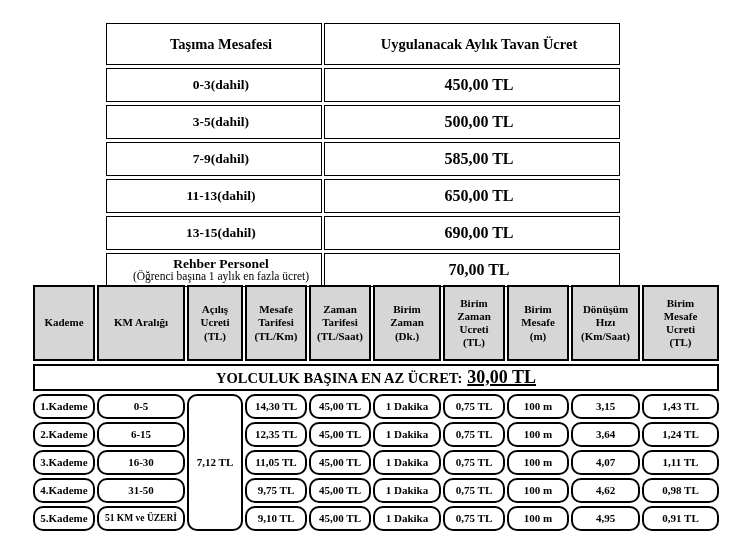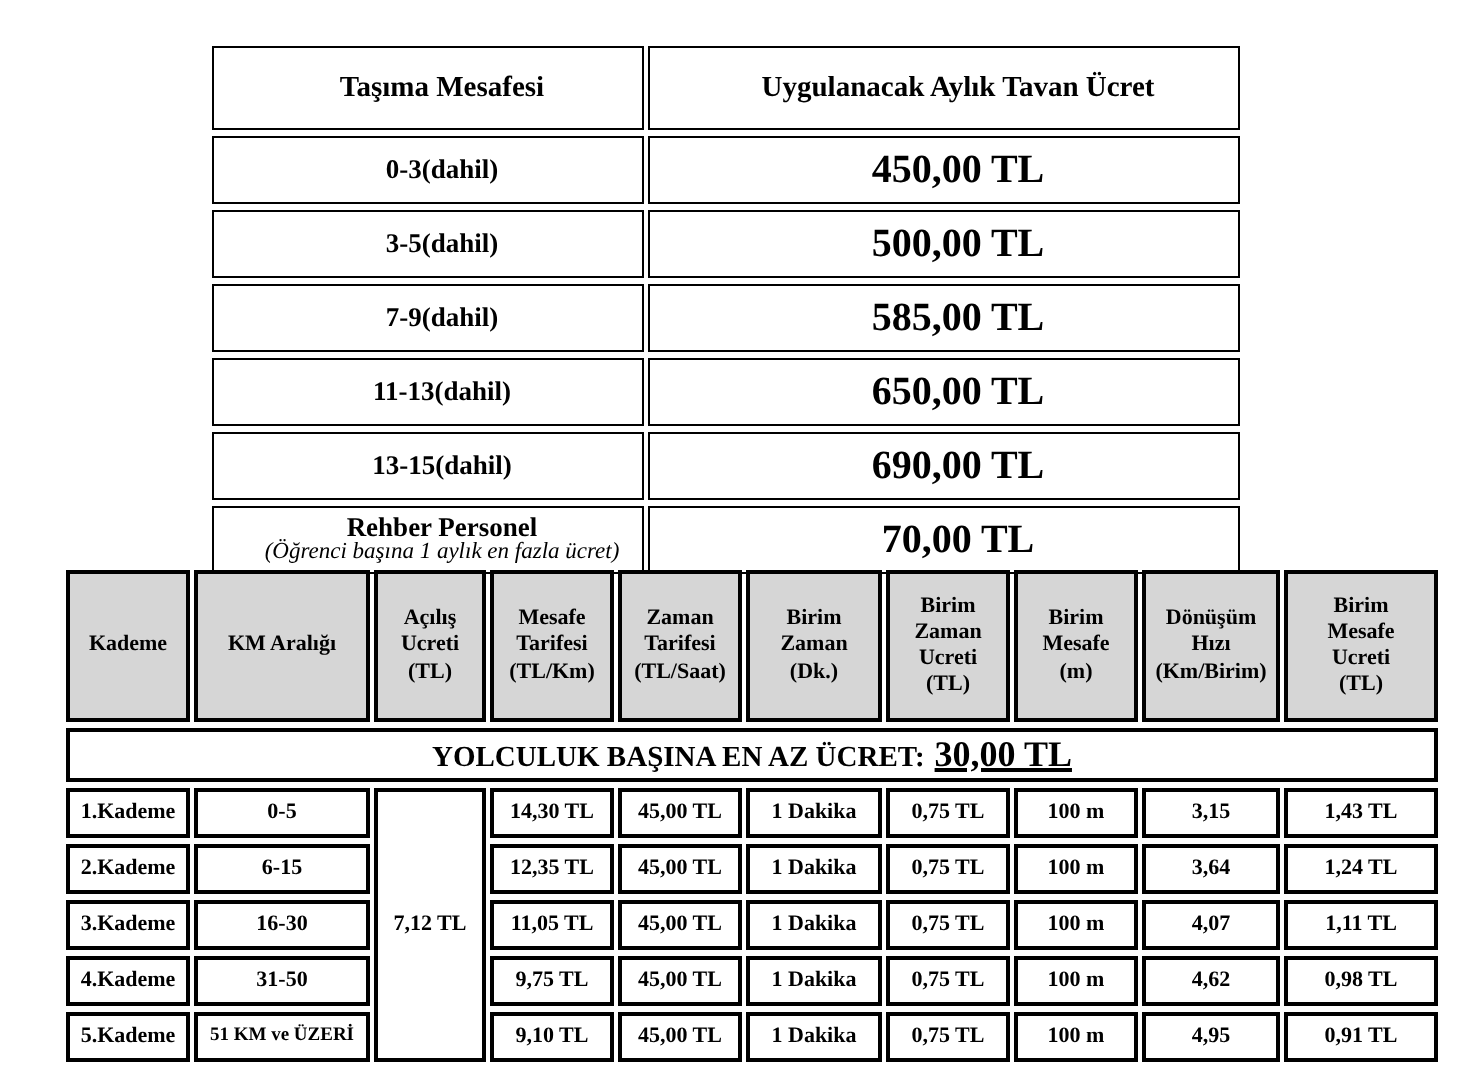--- a/index.html
+++ b/index.html
@@ -14,37 +14,37 @@
   td, th { box-sizing: border-box; padding: 0 2px; text-align: center; vertical-align: middle; font-weight: bold; color: #000; }
 
   
   .t1 {
     position: absolute; left: 104px; top: 20px;
     width: 518px; border-spacing: 2px 3px;
   }
   .t1 th, .t1 td { border: 1.5px solid #000; padding-left: 16px; }
   .t1 thead th { height: 42px; font-size: 14.5px; }
   .t1 tbody td { height: 34px; font-size: 13.5px; line-height: 1.05; }
-  .t1 tbody td.val { font-size: 20px; }
+  .t1 tbody td.val { font-size: 16px; }
   .t1 tr.guide-row td.lbl { height: 30px; }
-  .t1 .sublabel { display: block; font-weight: normal; font-style: italic; font-size: 11.5px; line-height: 1.0; }
+  .t1 .sublabel { display: block; font-weight: normal; font-size: 11.5px; line-height: 1.0; }
 
   
   .t2 {
     position: absolute; left: 31px; top: 282px;
     width: 690px; border-spacing: 2px 3px;
   }
   .t2 th, .t2 td { border: 2px solid #000; font-size: 11px; line-height: 1.2; }
   .t2 thead th { height: 76px; background: #d6d6d6; white-space: pre-line; }
   .t2 td.minfare-cell { height: 27px; font-size: 14.5px; }
   .t2 td.minfare-cell .minfare-value {
     font-size: 18px; margin-left: 5px;
     text-decoration: underline; text-decoration-thickness: 2px;
   }
-  .t2 tbody.data td { height: 25px; }
+  .t2 tbody.data td { height: 25px; border-radius: 10px; }
   .t2 td.small-km { font-size: 9.5px; }
 </style>
 </head>
 <body>
 
 <table class="t1">
   <colgroup>
     <col style="width:216px">
     <col style="width:296px">
   </colgroup>
@@ -116,21 +116,21 @@
 (Dk.)</th>
       <th>Birim
 Zaman
 Ucreti
 (TL)</th>
       <th>Birim
 Mesafe
 (m)</th>
       <th>Dönüşüm
 Hızı
-(Km/Birim)</th>
+(Km/Saat)</th>
       <th>Birim
 Mesafe
 Ucreti
 (TL)</th>
     </tr>
   </thead>
   <tbody>
     <tr>
       <td class="minfare-cell" colspan="10">
         <span>YOLCULUK BAŞINA EN AZ ÜCRET:</span><span class="minfare-value">30,00 TL</span>

